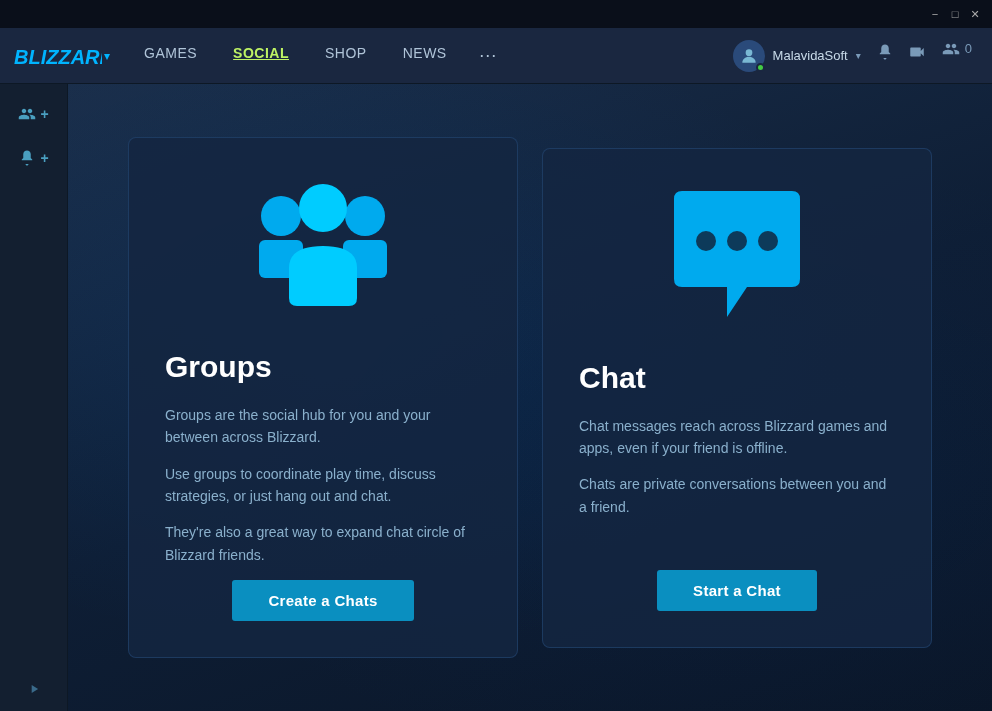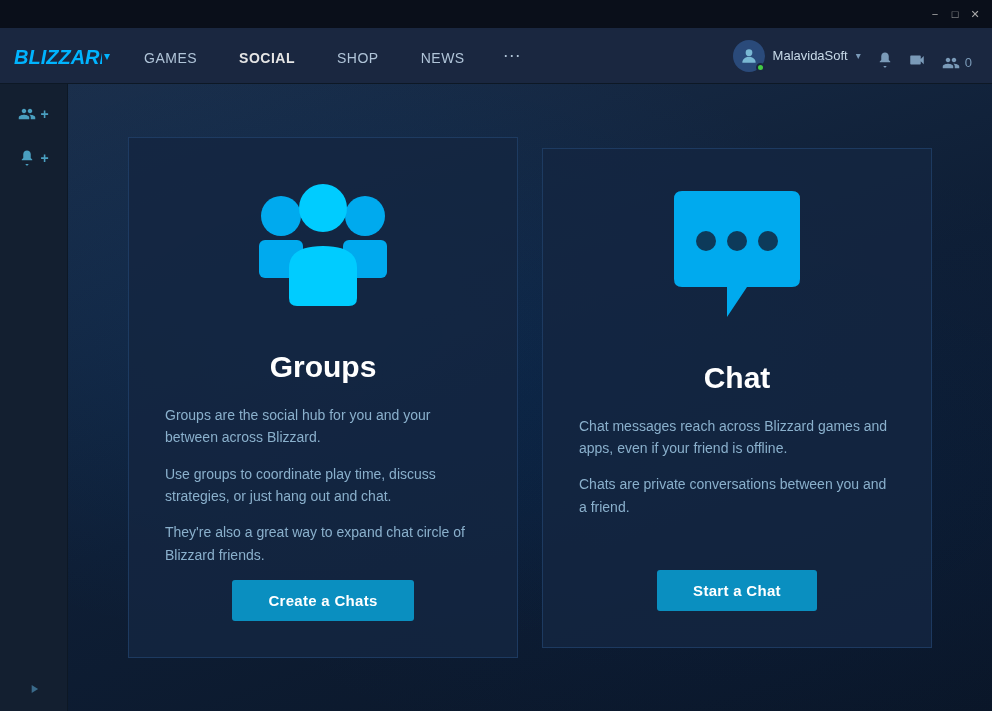--- a/index.html
+++ b/index.html
@@ -46,47 +46,48 @@
       align-items: center;
       margin-right: 4px;
     }
     .logo-chevron {
       color: #00b4ff;
       font-size: 12px;
       margin-left: 2px;
     }
     .nav-links {
       display: flex;
-      align-items: flex-end;
+      align-items: flex-start;
       margin-left: 16px;
-      gap: 14px;
+      gap: 8px;
     }
     .nav-link {
       color: #b0c4d8;
       font-size: 14px;
       font-weight: 500;
       padding: 6px 14px;
       cursor: pointer;
       text-transform: uppercase;
       letter-spacing: 0.5px;
     }
     .nav-link.active {
-      color: #e5e5e5;
+      color: #bef264;
       font-weight: 700;
+      text-decoration: underline;
     }
     .nav-more {
       color: #b0c4d8;
       font-size: 18px;
       padding: 6px 10px;
       cursor: pointer;
     }
     .nav-right {
       margin-left: auto;
       display: flex;
-      align-items: flex-end;
+      align-items: flex-start;
       gap: 0;
     }
     .user-profile {
       display: flex;
       align-items: center;
       gap: 8px;
       cursor: pointer;
       padding: 4px 8px;
       border-radius: 4px;
     }
@@ -190,25 +191,25 @@
         radial-gradient(ellipse at 30% 40%, rgba(0,100,200,0.12) 0%, transparent 60%),
         radial-gradient(ellipse at 70% 60%, rgba(0,60,140,0.1) 0%, transparent 60%);
     }
 
     
     .card {
       flex: 1;
       max-width: 390px;
       background: rgba(20, 38, 65, 0.85);
       border: 1px solid rgba(40, 80, 130, 0.5);
-      border-radius: 0;
+      border-radius: 8px;
       padding: 40px 36px 36px;
       display: flex;
       flex-direction: column;
-      align-items: center;
+      align-items: flex-start;
       position: relative;
       z-index: 1;
       min-height: 500px;
     }
 
     .card-icon {
       width: 100%;
       display: flex;
       justify-content: center;
       margin-bottom: 32px;

